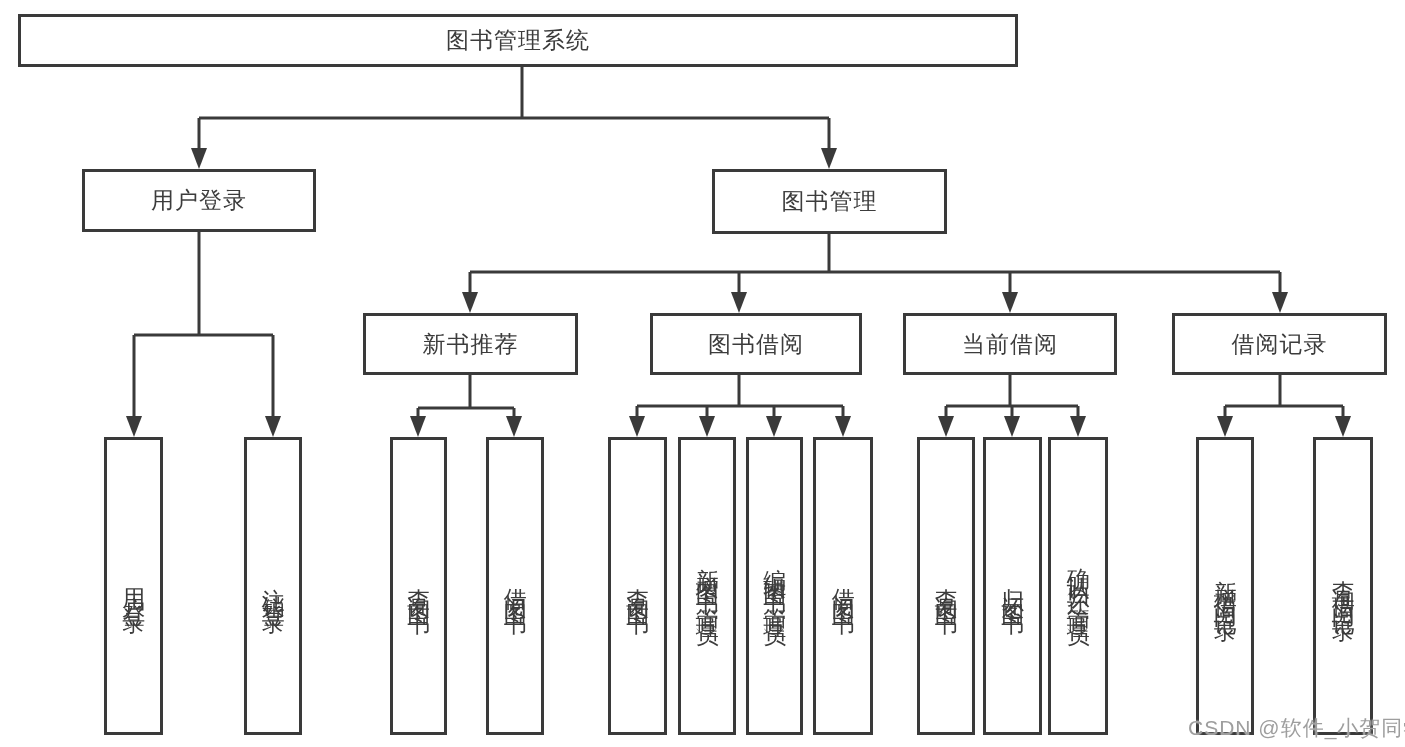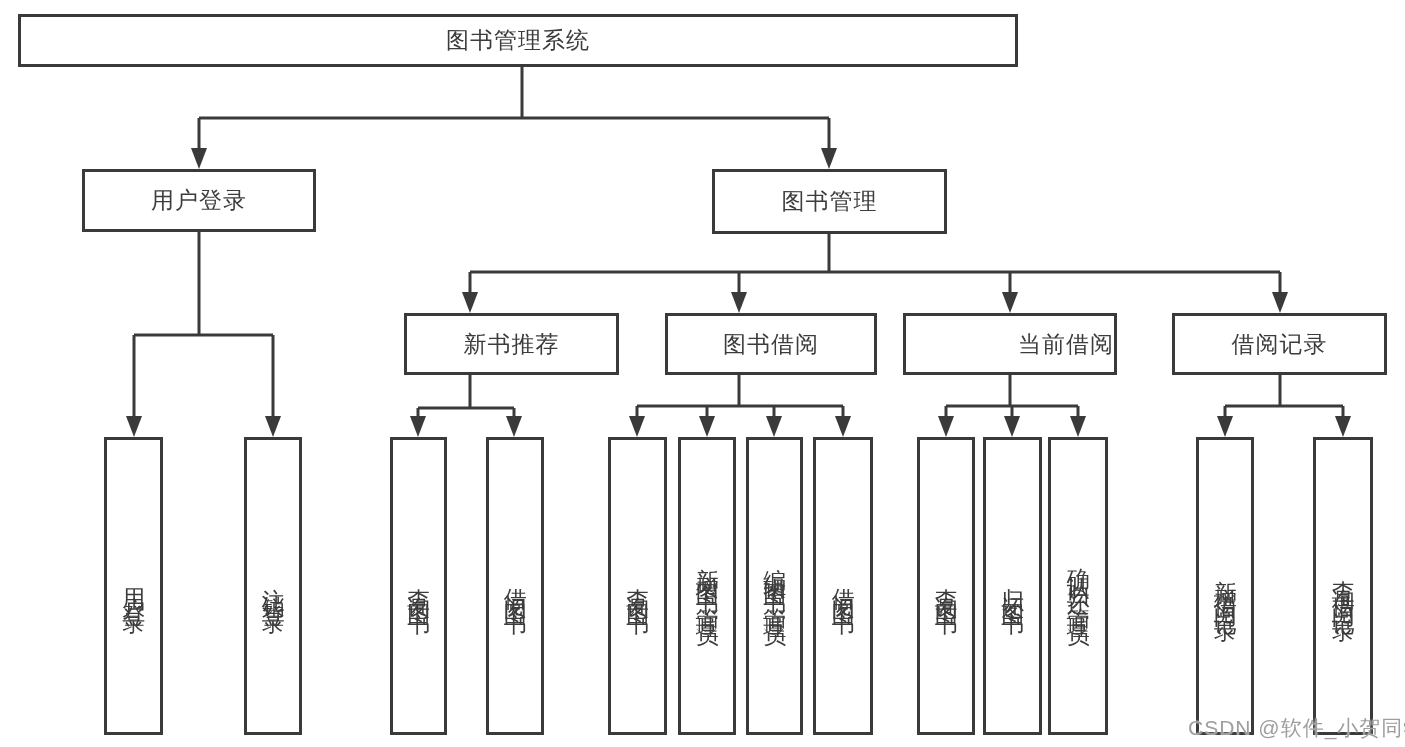--- a/index.html
+++ b/index.html
@@ -108,27 +108,27 @@
     <span>图书管理系统</span>
   </div>
 
   <div class="box" style="left:82px; top:169px; width:234px; height:63px;">
     <span>用户登录</span>
   </div>
   <div class="box" style="left:712px; top:169px; width:235px; height:65px;">
     <span>图书管理</span>
   </div>
 
-  <div class="box" style="left:363px; top:313px; width:215px; height:62px;margin-left:41px;">
+  <div class="box" style="left:363px; top:313px; width:215px; height:62px;">
     <span>新书推荐</span>
   </div>
-  <div class="box" style="left:665px; top:313px; width:212px; height:62px;">
+  <div class="box" style="left:650px; top:313px; width:212px; height:62px;">
     <span>图书借阅</span>
   </div>
-  <div class="box" style="left:903px; top:313px; width:214px; height:62px;justify-content:flex-end;">
+  <div class="box" style="left:903px; top:313px; width:214px; height:62px;">
     <span>当前借阅</span>
   </div>
   <div class="box" style="left:1172px; top:313px; width:215px; height:62px;">
     <span>借阅记录</span>
   </div>
 
   <div class="box leaf" style="left:104px; width:59px;">
     <span class="vlabel">用户登录</span>
   </div>
   <div class="box leaf" style="left:244px; width:58px;">

